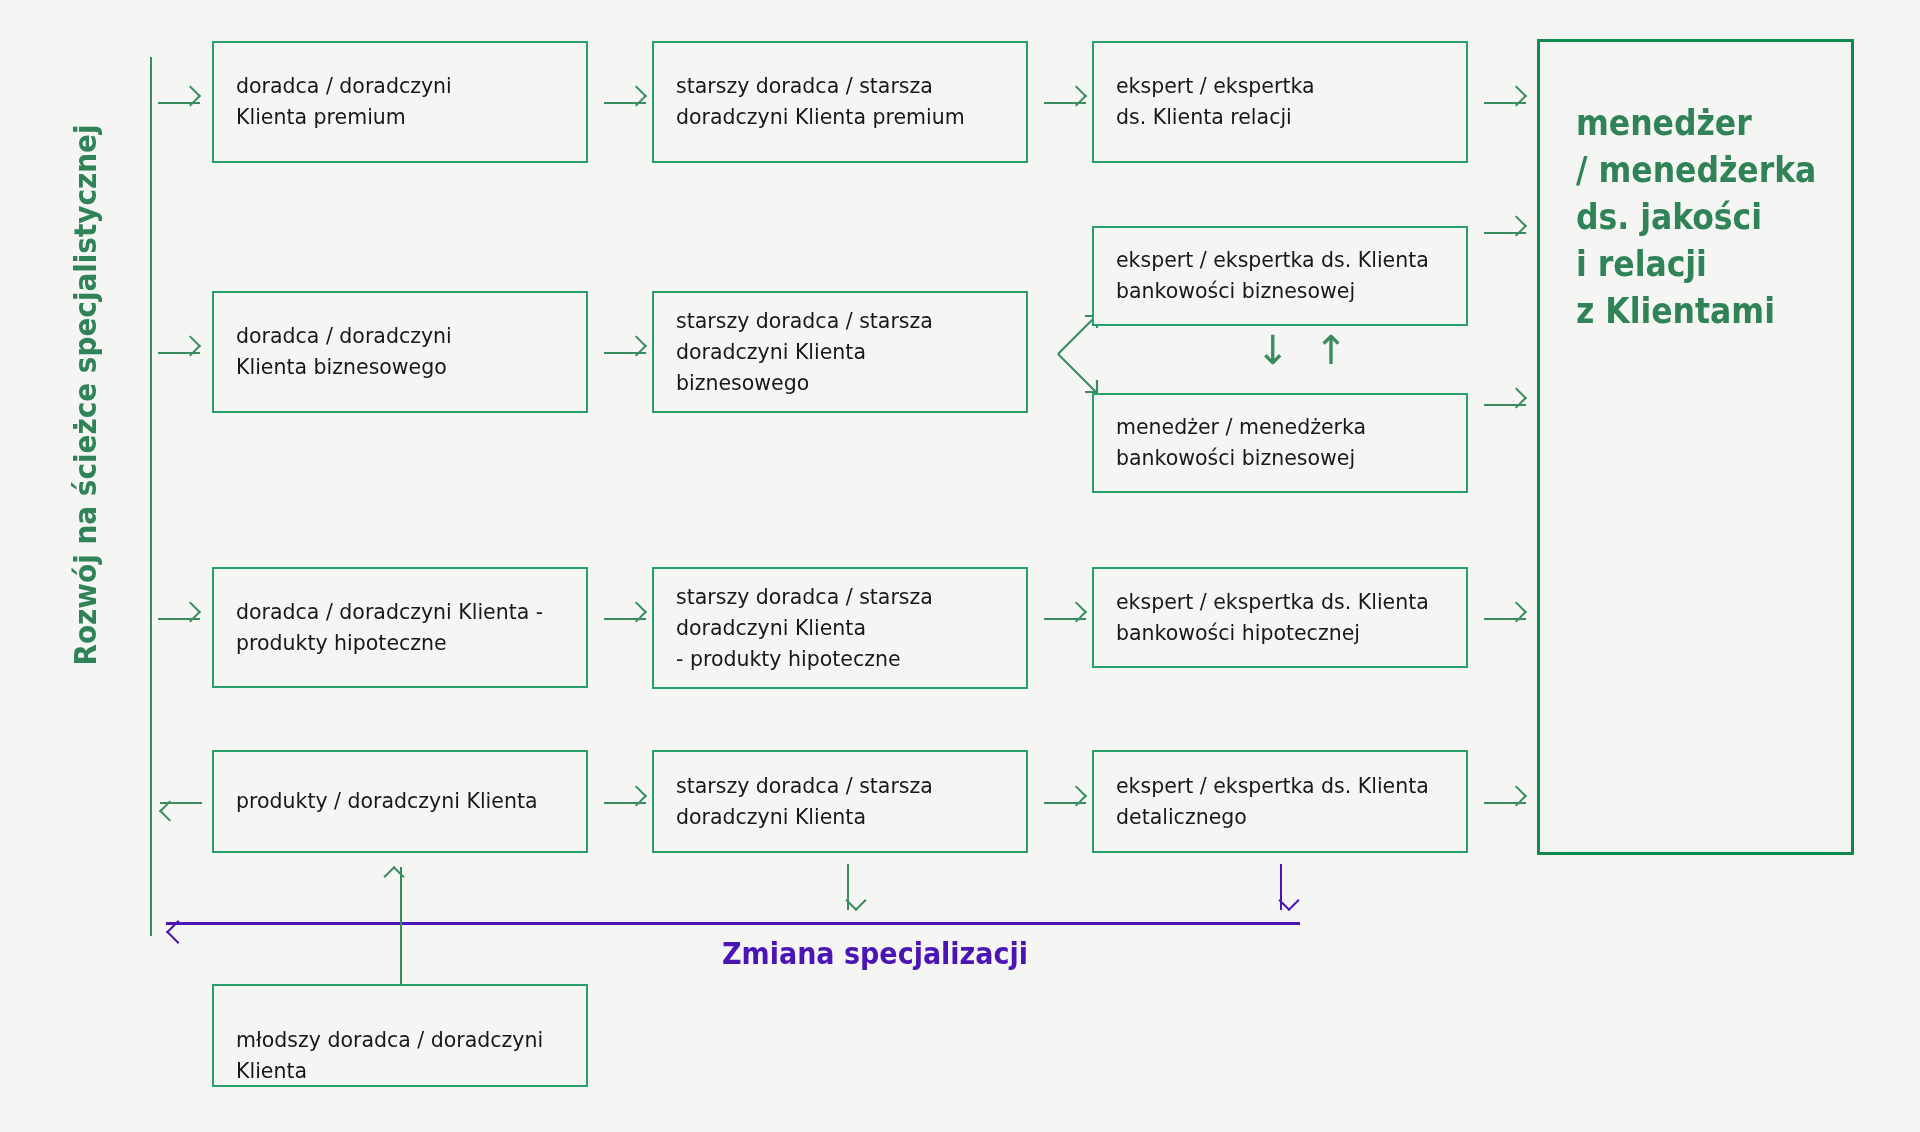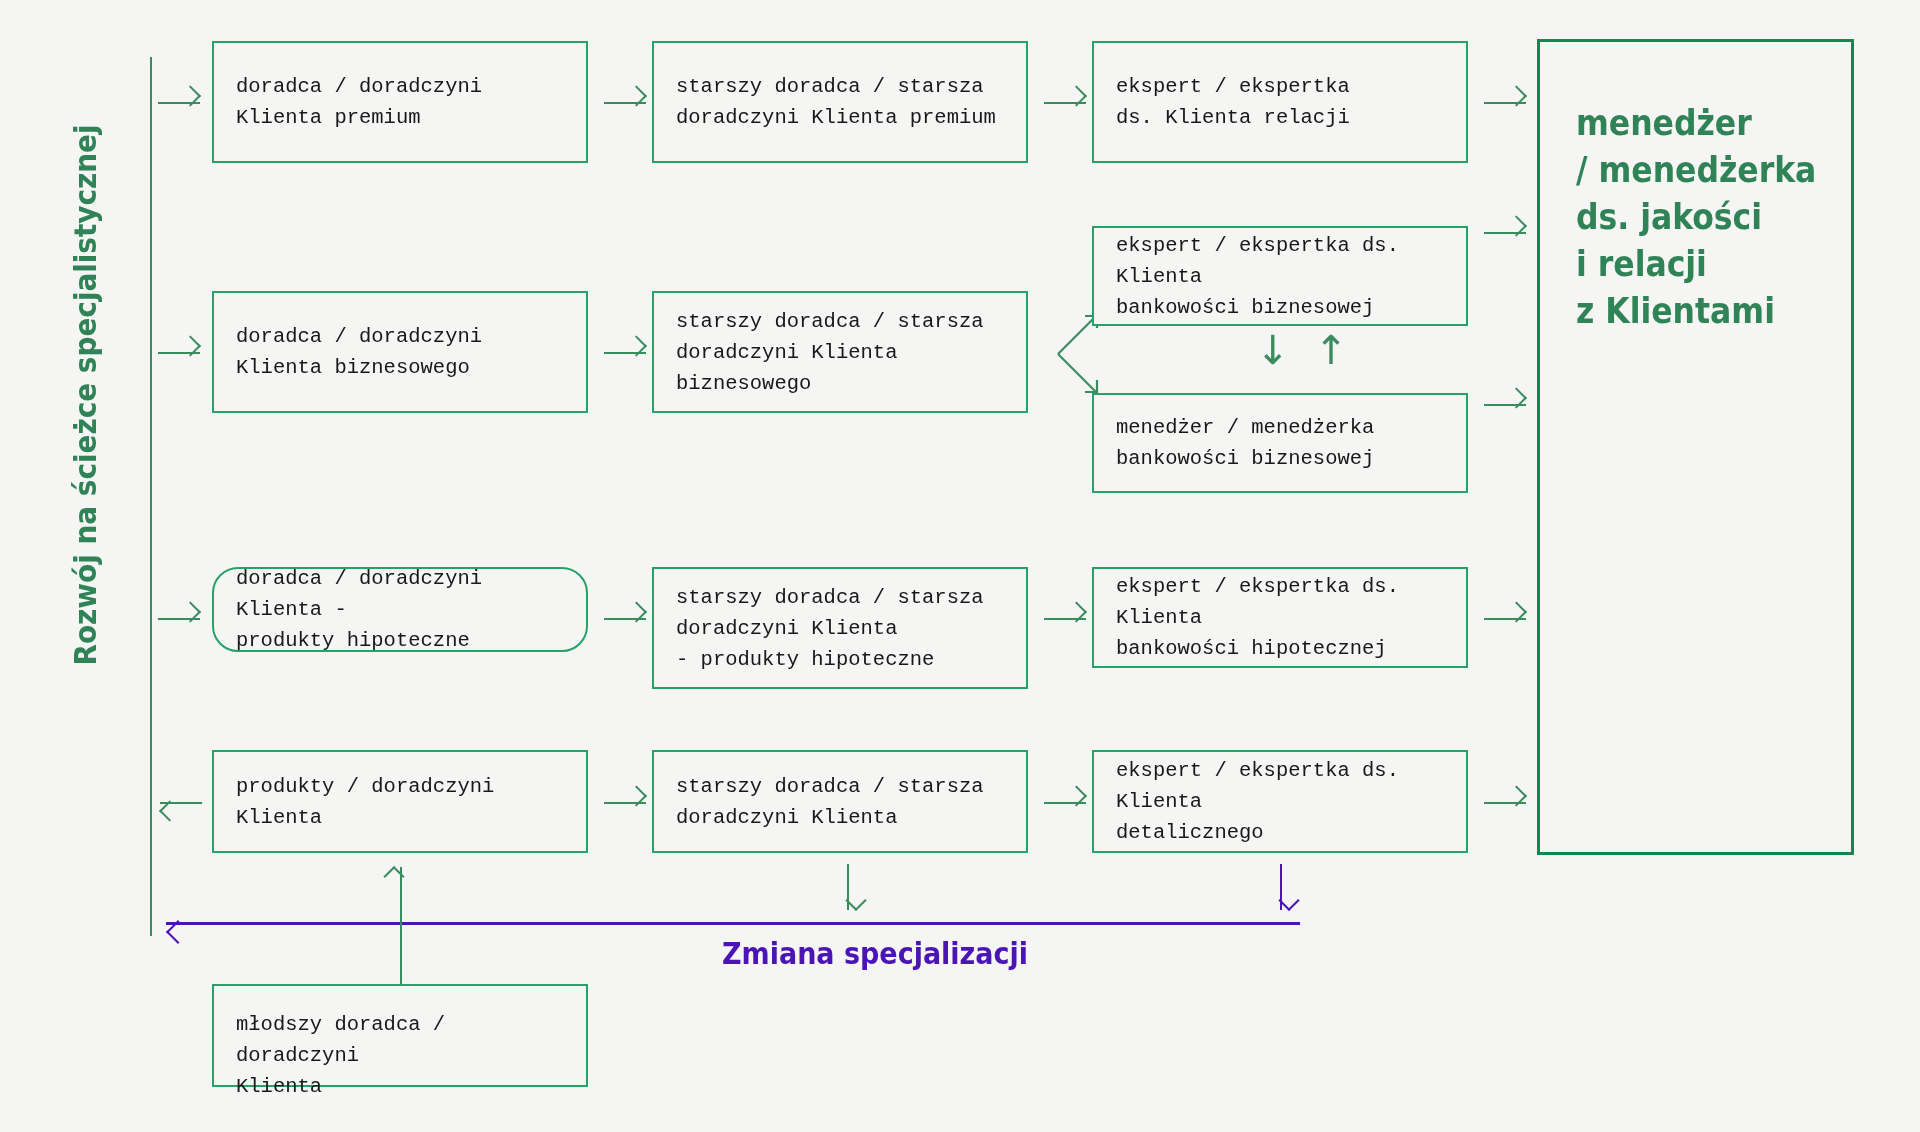--- a/index.html
+++ b/index.html
@@ -41,21 +41,21 @@
     border:2px solid #28a06a;
     background:#f5f5f4;
     display:flex;
     align-items:center;
     padding:0 22px;
     color:#16181a;
     font-size:20.5px;
     line-height:31px;
     font-family:"DejaVu Sans","Liberation Sans",sans-serif;
   }
-  .node span{display:block;font-family:Liberation Mono, monospace;}
+  .node span{display:block;}
 
   
   .arrow-h{
     position:absolute;height:2px;background:#3a8c5f;
   }
   .arrow-h.right::after{
     content:"";position:absolute;right:-1px;top:-6px;
     width:13px;height:13px;
     border-top:2px solid #3a8c5f;border-right:2px solid #3a8c5f;
     transform:rotate(45deg);transform-origin:100% 0%;
@@ -193,28 +193,28 @@
   </svg>
 
   <div class="node" style="left:1092px;top:226px;width:376px;height:100px;">
     <span style="white-space:pre-line;">ekspert / ekspertka ds. Klienta
 bankowości biznesowej</span>
   </div>
   <div class="arrow-h right" style="left:1484px;top:232px;width:42px;"></div>
 
   <div class="updown" style="left:1256px;top:330px;">↓ ↑</div>
 
-  <div class="node" style="left:1092px;top:393px;width:376px;height:100px;text-align:center;">
+  <div class="node" style="left:1092px;top:393px;width:376px;height:100px;">
     <span style="white-space:pre-line;">menedżer / menedżerka
 bankowości biznesowej</span>
   </div>
   <div class="arrow-h right" style="left:1484px;top:404px;width:42px;"></div>
 
   <div class="arrow-h right" style="left:158px;top:618px;width:42px;"></div>
-  <div class="node" style="left:212px;top:567px;width:376px;height:85px;border-radius:26px;">
+  <div class="node" style="left:212px;top:567px;width:376px;height:121px;">
     <span style="white-space:pre-line;">doradca / doradczyni Klienta -
 produkty hipoteczne</span>
   </div>
   <div class="arrow-h right" style="left:604px;top:618px;width:42px;"></div>
   <div class="node" style="left:652px;top:567px;width:376px;height:122px;">
     <span style="white-space:pre-line;">starszy doradca / starsza
 doradczyni Klienta
 - produkty hipoteczne</span>
   </div>
   <div class="arrow-h right" style="left:1044px;top:618px;width:42px;"></div>

